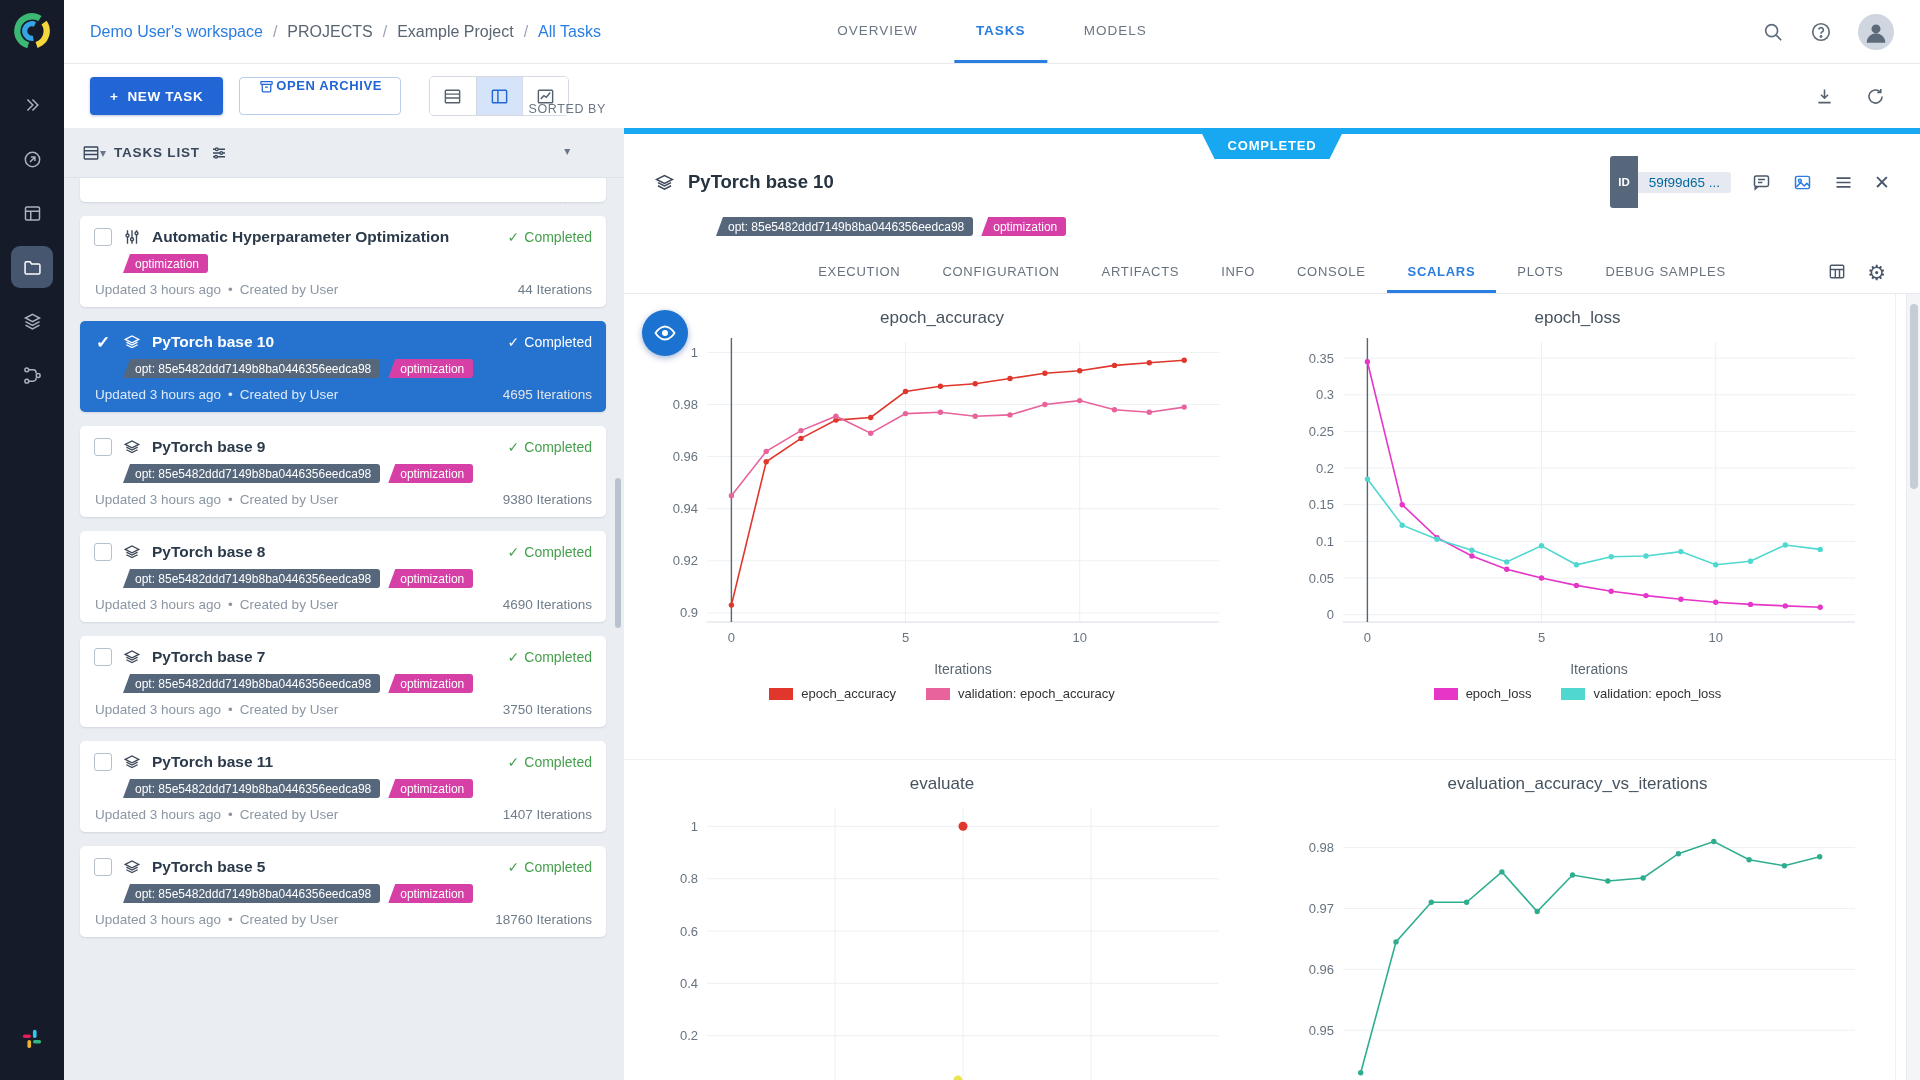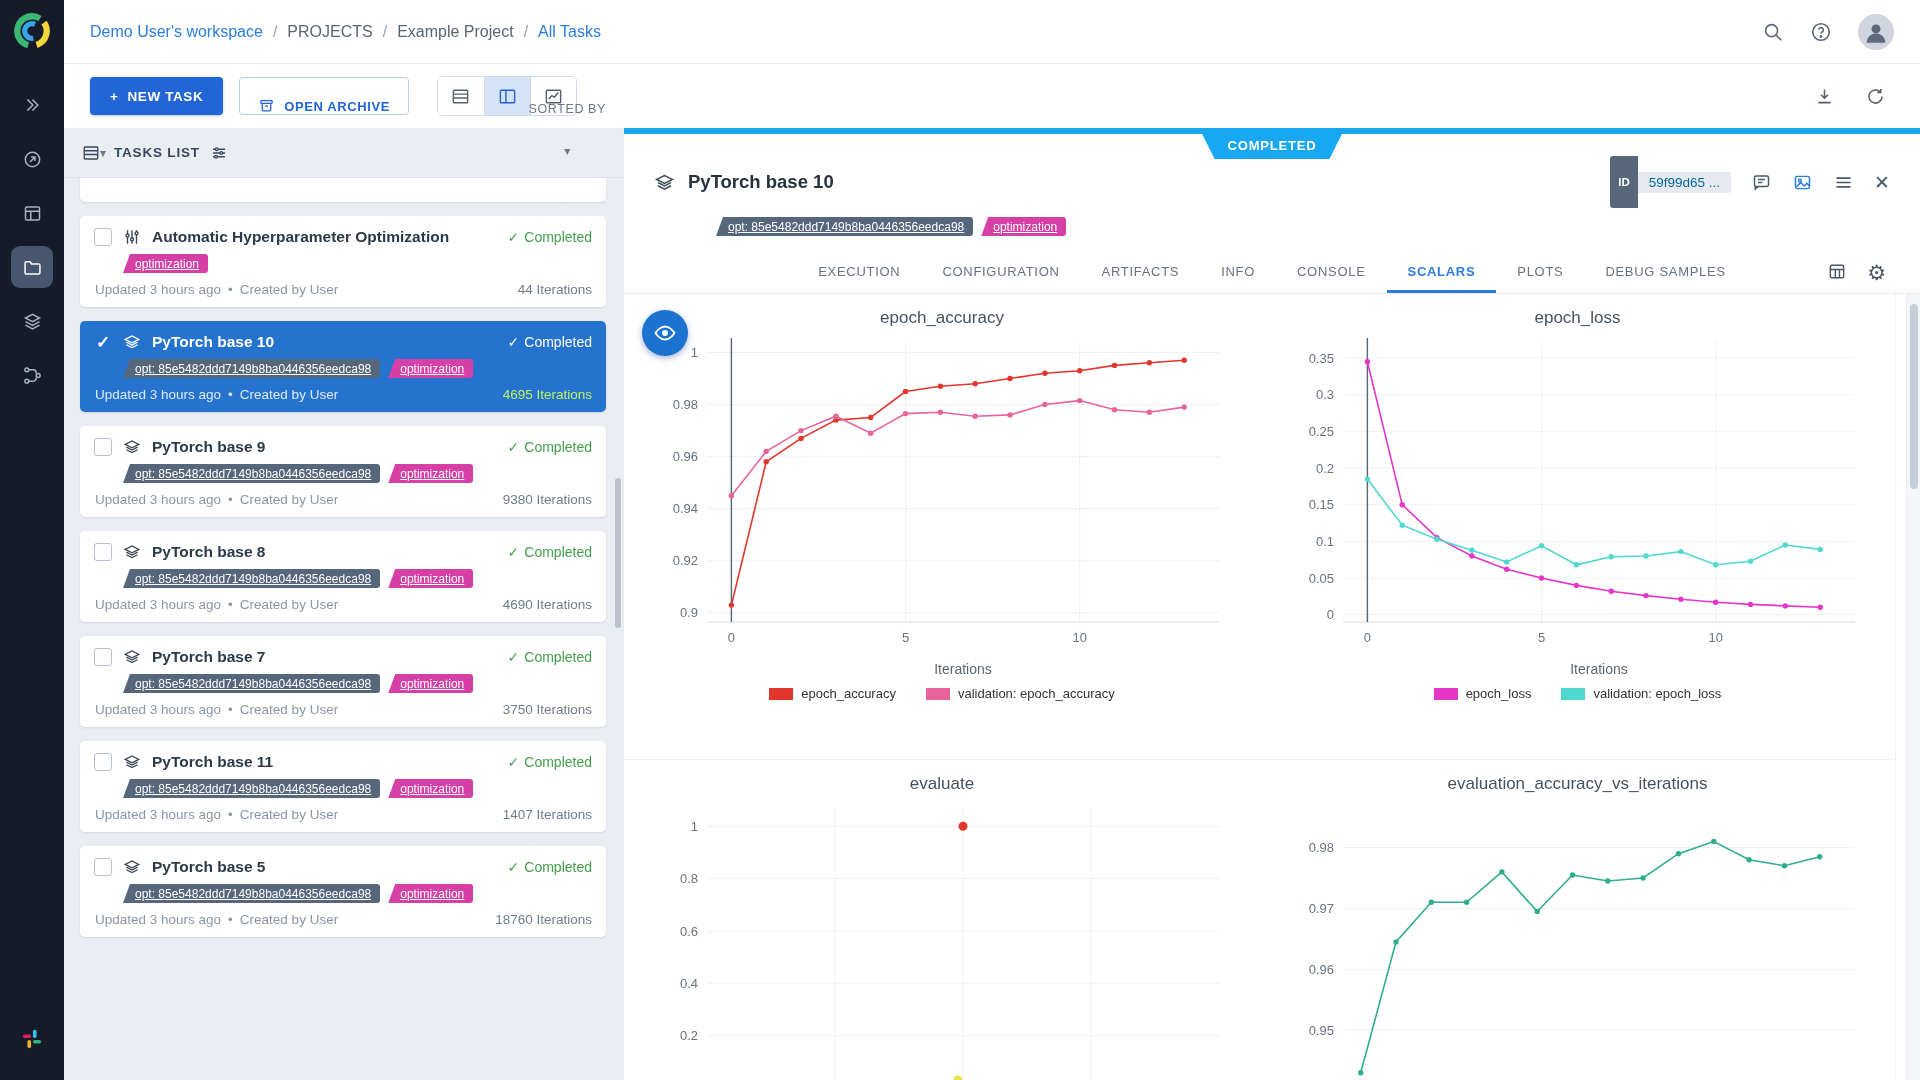--- a/index.html
+++ b/index.html
@@ -23,21 +23,21 @@
   .bc-sep { color:#9aa4b1; }
   .top-tabs { position:absolute; left:50%; transform:translateX(-50%); height:100%; display:flex; gap:14px; }
   .top-tab { display:flex; align-items:center; padding:0 22px; font-size:13.5px; letter-spacing:1px; color:#6b7684; border-bottom:3px solid transparent; cursor:pointer; }
   .top-tab.active { color:#2a7de1; border-bottom-color:#2a7de1; font-weight:bold; }
   .topbar-right { margin-left:auto; display:flex; align-items:center; gap:26px; color:#5f6b7a; }
   .avatar { width:36px; height:36px; border-radius:50%; background:#cfd6e0; display:flex; align-items:center; justify-content:center; overflow:hidden; cursor:pointer; }
 
   
   .toolbar { height:64px; display:flex; align-items:center; padding:0 0 0 26px; background:#fff; }
   .btn-primary { display:flex; align-items:center; gap:9px; background:#2265d4; color:#fff; border:none; border-radius:4px; height:38px; padding:0 20px; font-size:13.5px; font-weight:bold; letter-spacing:.6px; font-family:inherit; cursor:pointer; box-shadow:0 1px 3px rgba(20,60,140,.3); }
-  .btn-outline { display:flex; align-items:flex-end; gap:9px; background:#fff; color:#2265d4; border:1px solid #b9cdee; border-radius:4px; height:38px; padding:0 18px; font-size:13px; font-weight:bold; letter-spacing:.6px; font-family:inherit; margin-left:16px; cursor:pointer; }
+  .btn-outline { display:flex; align-items:flex-start; gap:1px; background:#fff; color:#2265d4; border:1px solid #b9cdee; border-radius:4px; height:38px; padding:0 18px; font-size:13px; font-weight:bold; letter-spacing:.6px; font-family:inherit; margin-left:16px; cursor:pointer; }
   .view-toggle { display:flex; margin-left:28px; border:1px solid #d3dae3; border-radius:5px; overflow:hidden; }
   .vt-btn { width:46px; height:38px; display:flex; align-items:center; justify-content:center; color:#56616e; background:#fff; cursor:pointer; }
   .vt-btn + .vt-btn { border-left:1px solid #d3dae3; }
   .vt-btn.active { background:#d6e4f9; color:#2265d4; }
   .toolbar-right { margin-left:auto; display:flex; align-items:center; gap:30px; padding-right:34px; color:#56616e; }
   .tool-icon { cursor:pointer; display:flex; }
 
   
   .body { flex:1; display:flex; min-height:0; }
 
@@ -56,28 +56,28 @@
   .card-r1 { display:flex; align-items:center; gap:11px; }
   .cb { width:18px; height:18px; border:1.5px solid #b6c0cc; border-radius:3px; background:#fff; flex-shrink:0; display:flex; align-items:center; justify-content:center; font-size:14px; cursor:pointer; }
   .selected .cb { border-color:transparent; background:transparent; color:#fff; font-size:17px; font-weight:bold; }
   .task-icon { display:flex; color:#3c4858; }
   .selected .task-icon { color:#fff; }
   .task-name { font-size:15.5px; font-weight:bold; color:#2b3a4a; }
   .selected .task-name { color:#fff; }
   .task-status { margin-left:auto; font-size:14px; color:#44a04c; display:flex; align-items:center; gap:5px; }
   .selected .task-status { color:#fff; }
   .card-r2 { display:flex; gap:8px; margin:8px 0 0 29px; min-height:19px; }
-  .tag { font-size:12px; color:#fff; padding:2.5px 9px 2.5px 12px; clip-path:polygon(7px 0,100% 0,100% 100%,0 100%); border-radius:0 3px 3px 0; white-space:nowrap;text-decoration:underline; }
+  .tag { font-size:12px; color:#fff; padding:2.5px 9px 2.5px 12px; clip-path:polygon(7px 0,100% 0,100% 100%,0 100%); border-radius:0 3px 3px 0; white-space:nowrap; }
   .tag.hash { background:#56677c; }
   .tag.pink { background:#d63fa6; }
   .card-r3 { display:flex; align-items:center; gap:7px; margin:9px 0 0 1px; font-size:13.5px; color:#8b96a3; }
   .selected .card-r3 { color:rgba(255,255,255,.85); }
   .card-r3 .sp { flex:1; }
   .iters { color:#707d8b; }
-  .selected .iters { color:#bef264; }
+  .selected .iters { color:#e5e5e5; }
   .tl-thumb { position:absolute; right:3px; top:300px; width:6px; height:150px; border-radius:3px; background:#b9c3cf; cursor:pointer; }
 
   
   .detail { flex:1; background:#fff; position:relative; display:flex; flex-direction:column; min-width:0; }
   .topline { height:6px; background:#18a8f1; flex-shrink:0; }
   .ribbon { position:absolute; top:5px; left:50%; transform:translateX(-50%); background:#18a8f1; color:#fff; font-size:13px; font-weight:bold; letter-spacing:.8px; padding:5px 26px 6px; clip-path:polygon(0 0,100% 0,calc(100% - 13px) 100%,13px 100%); z-index:3; }
   .detail-head { padding:22px 30px 0; }
   .dh-row1 { display:flex; align-items:center; gap:13px; }
   .detail-title { font-size:18.5px; font-weight:bold; color:#253341; }
   .dh-right { margin-left:auto; display:flex; align-items:center; gap:20px; color:#49576a; }
@@ -174,20 +174,25 @@
     <header class="topbar">
       <div class="breadcrumb">
           <span class="bc-item link">Demo User's workspace</span>
           <span class="bc-sep">/</span>
           <span class="bc-item">PROJECTS</span>
           <span class="bc-sep">/</span>
           <span class="bc-item">Example Project</span>
           <span class="bc-sep">/</span>
           <span class="bc-item link">All Tasks</span>
         </div>
+      <nav class="top-tabs">
+          <div class="top-tab">OVERVIEW</div>
+          <div class="top-tab active">TASKS</div>
+          <div class="top-tab">MODELS</div>
+        </nav>
       <div class="topbar-right">
         <span class="tool-icon">
           <svg viewBox="0 0 24 24" width="22" height="22" fill="none" stroke="currentColor" stroke-width="1.8">
               <circle cx="10.5" cy="10.5" r="6.5"></circle>
               <path d="M15.5 15.5 21 21"></path>
             </svg>
         </span>
         <span class="tool-icon">
           <svg viewBox="0 0 24 24" width="22" height="22" fill="none" stroke="currentColor" stroke-width="1.8">
               <circle cx="12" cy="12" r="9"></circle>

